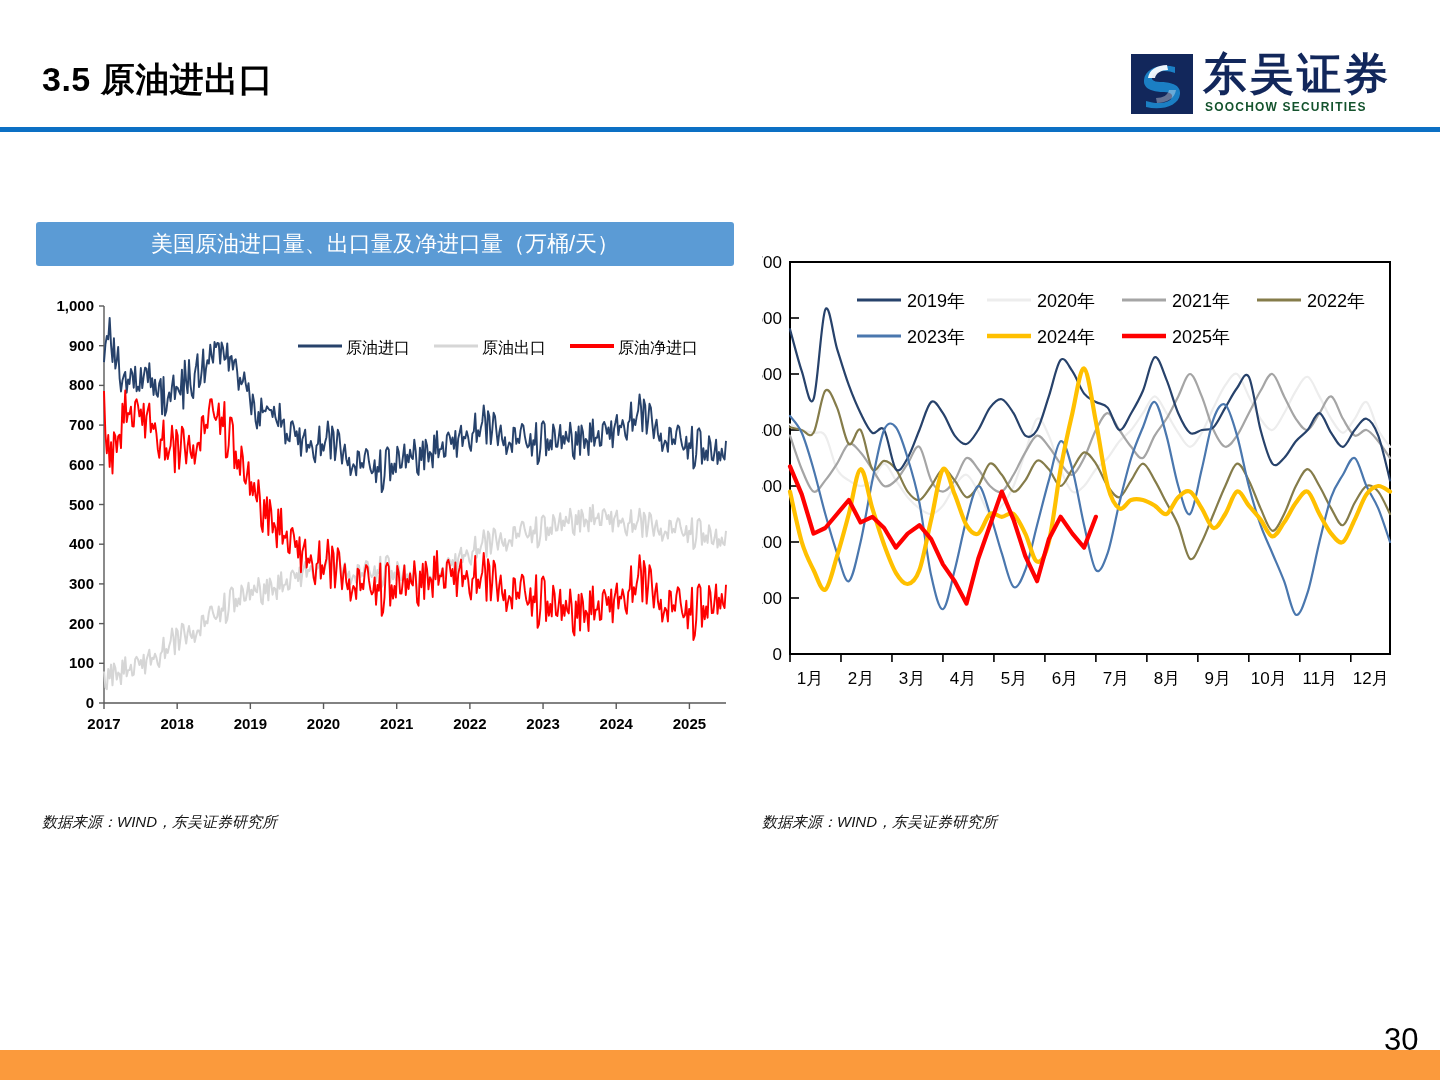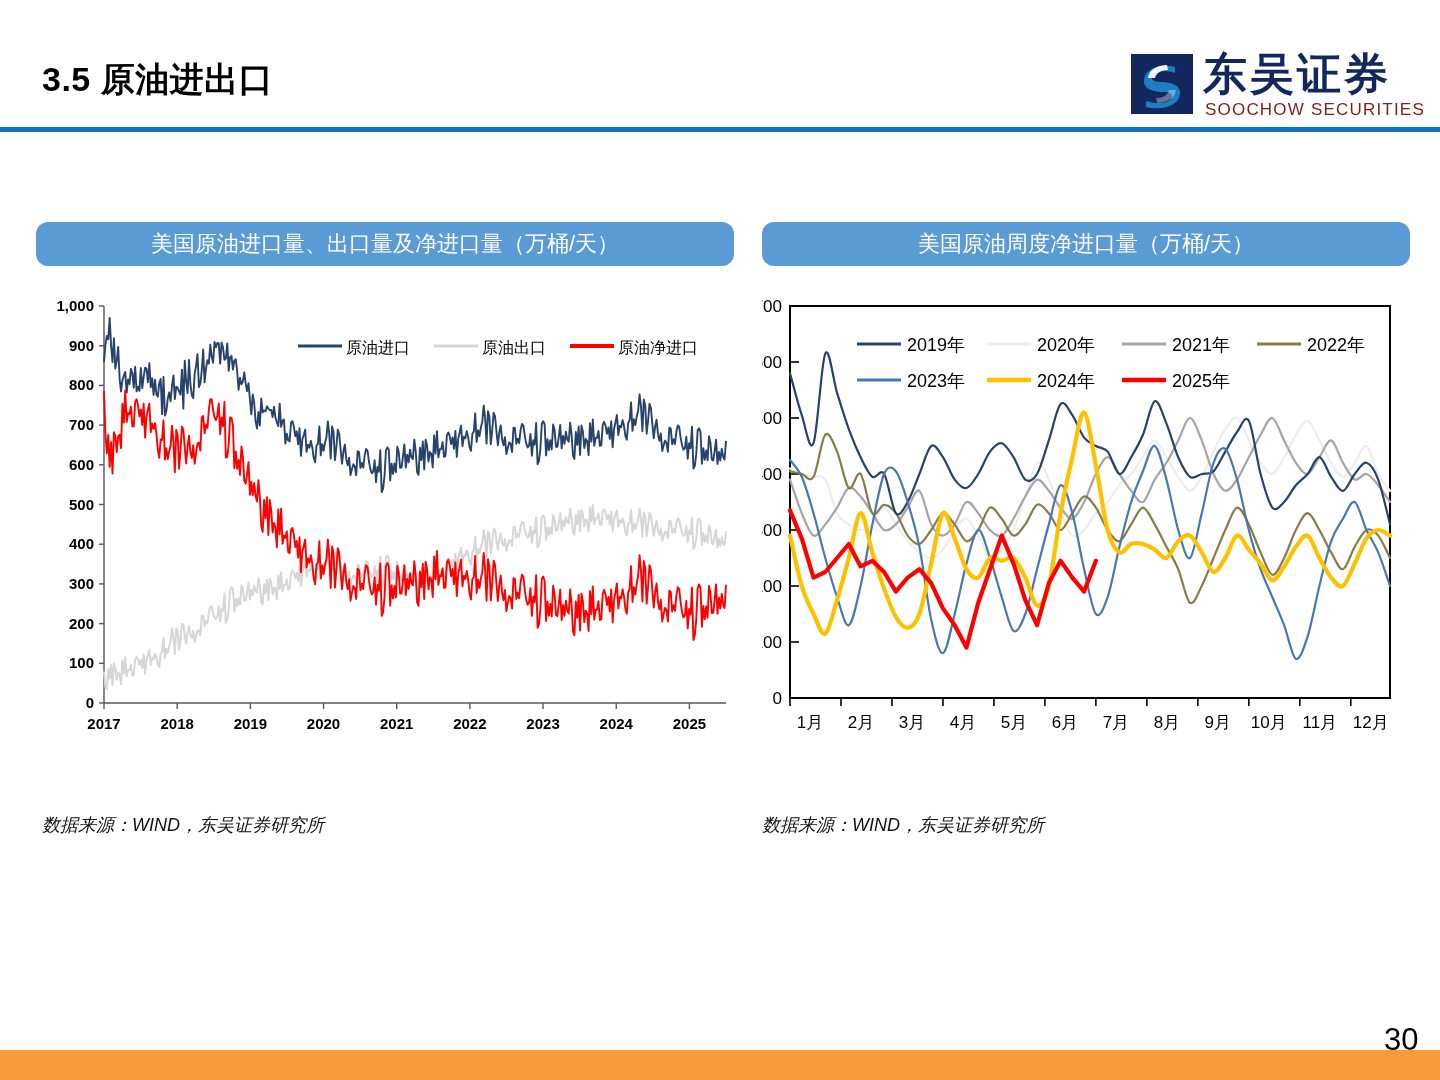--- a/index.html
+++ b/index.html
@@ -33,39 +33,39 @@
     background:#12275B;
   }
   #logo-mark svg{display:block;}
   #logo-cn{
     position:absolute;left:72px;top:-4px;
     font-size:44px;font-weight:bold;color:#12275B;
     letter-spacing:3px;line-height:52px;white-space:nowrap;
   }
   #logo-en{
     position:absolute;left:74px;top:48px;
-    font-size:17px;font-weight:normal;color:#7f1d1d;
+    font-size:12px;font-weight:bold;color:#14532d;
     letter-spacing:1.2px;white-space:nowrap;
   }
   
   .panel{position:absolute;top:222px;}
   #panel-left{left:36px;width:698px;}
   #panel-right{left:762px;width:648px;}
   .panel-title{
-    height:44px;border-radius:12px;background:#5B9BD5;
+    height:44px;border-radius:3px;background:#5B9BD5;
     color:#ffffff;font-size:22px;
     display:flex;align-items:center;justify-content:center;
     white-space:nowrap;
   }
   .figure{position:relative;margin-top:32px;}
   #fig-left{height:460px;}
   #fig-right{height:460px;}
   .source-note{
     position:absolute;top:813px;
-    font-size:18px;font-style:italic;color:#111;
+    font-size:15px;font-style:italic;color:#111;
     white-space:nowrap;
   }
   #source-left{left:42px;}
   #source-right{left:762px;}
   
   #footer-bar{
     position:absolute;left:0;top:1050px;width:1440px;height:30px;
     background:#FB9A3C;
   }
   #page-number{
@@ -159,21 +159,20 @@
           <text x="446" y="55" text-anchor="start" font-size="19" fill="#000" class="legend-label">原油出口</text>
           <line x1="534" y1="48" x2="578" y2="48" stroke="#FF0000" stroke-width="4"></line>
           <text x="582" y="55" text-anchor="start" font-size="19" fill="#000" class="legend-label">原油净进口</text>
         </g>
       </svg>
   </div>
 </div>
 <div class="source-note" id="source-left">数据来源：WIND，东吴证券研究所</div>
 
 <div class="panel" id="panel-right">
-  <div class="panel-title">美国原油周度净进口量（万桶/天）</div>
 
   <div class="figure" id="fig-right">
     <svg class="chart-svg" id="svg-right" width="648" height="460" viewBox="0 0 648 460" aria-hidden="true">
         <rect x="28" y="8" width="600" height="392" fill="none" stroke="#000" stroke-width="2"></rect>
         <text x="20" y="406" text-anchor="end" font-size="18" fill="#000" class="axis-label-r">0</text>
         <line x1="28" y1="344" x2="37" y2="344" stroke="#000" stroke-width="1.6"></line>
         <text x="20" y="350" text-anchor="end" font-size="18" fill="#000" class="axis-label-r">100</text>
         <line x1="28" y1="288" x2="37" y2="288" stroke="#000" stroke-width="1.6"></line>
         <text x="20" y="294" text-anchor="end" font-size="18" fill="#000" class="axis-label-r">200</text>
         <line x1="28" y1="232" x2="37" y2="232" stroke="#000" stroke-width="1.6"></line>

